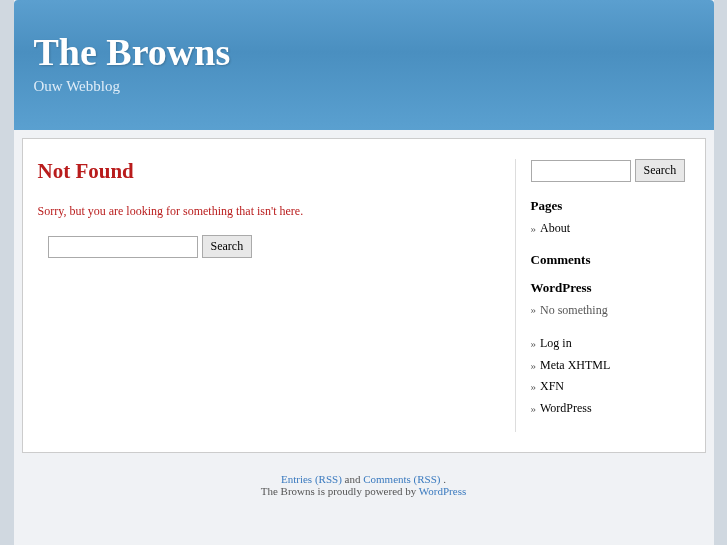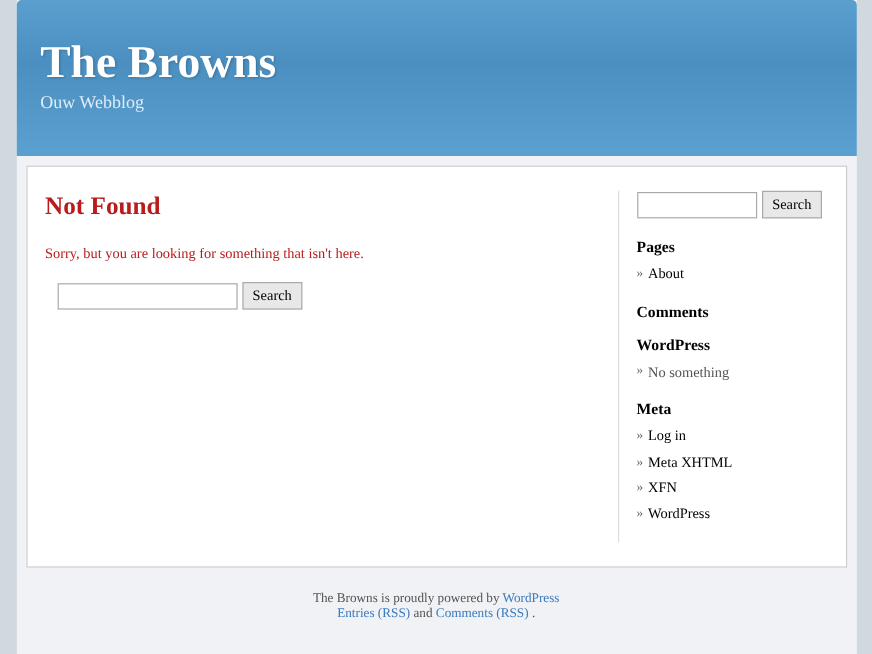--- a/index.html
+++ b/index.html
@@ -217,21 +217,20 @@
 
       <div class="sidebar-section">
         <div class="sidebar-section-title">WordPress</div>
         <div class="sidebar-item">
           <span class="arrow">»</span>
           <span>No something</span>
         </div>
       </div>
 
       <div class="sidebar-section">
-        <div class="sidebar-section-title">Meta</div>
         <div class="sidebar-item">
           <span class="arrow">»</span>
           <a href="#">Log in</a>
         </div>
         <div class="sidebar-item">
           <span class="arrow">»</span>
           <a href="#">Meta XHTML</a>
         </div>
         <div class="sidebar-item">
           <span class="arrow">»</span>
@@ -240,25 +239,25 @@
         <div class="sidebar-item">
           <span class="arrow">»</span>
           <a href="#">WordPress</a>
         </div>
       </div>
 
     </div>
   </div>
 
   <div class="site-footer">
-    <div>
-      <span>The Browns is proudly powered by </span>
-      <a href="#">WordPress</a>
-    </div>
     <div>
       <a href="#">Entries (RSS)</a>
       <span> and </span>
       <a href="#">Comments (RSS)</a>
       <span>.</span>
     </div>
+    <div>
+      <span>The Browns is proudly powered by </span>
+      <a href="#">WordPress</a>
+    </div>
   </div>
 
 </div>
 
 </body></html>

